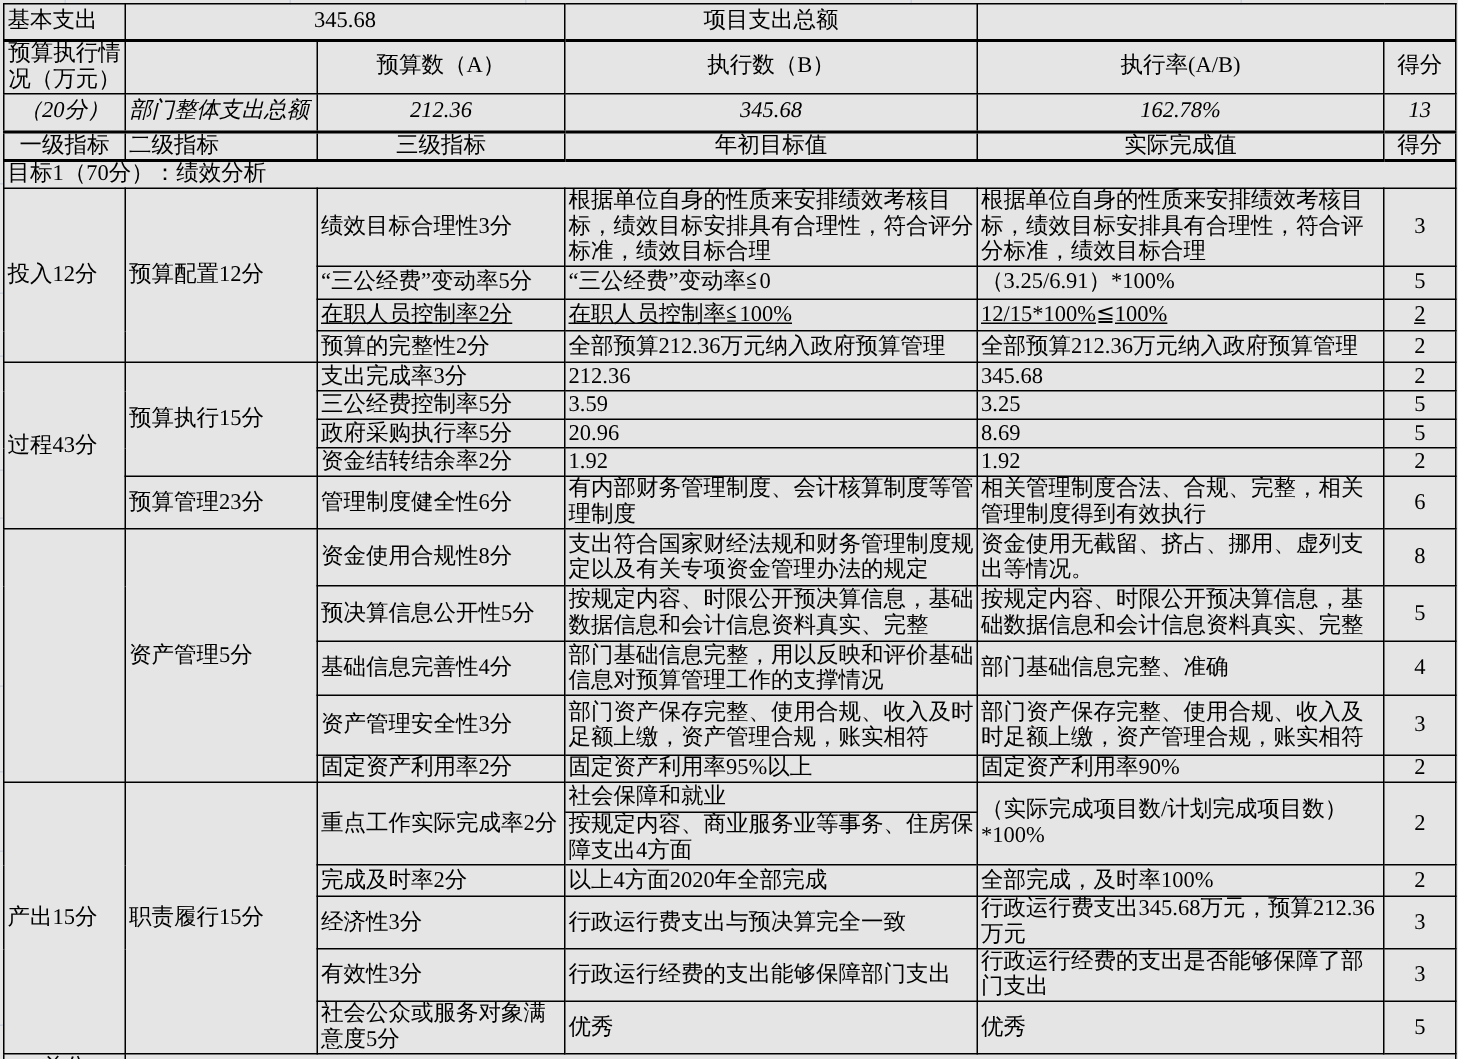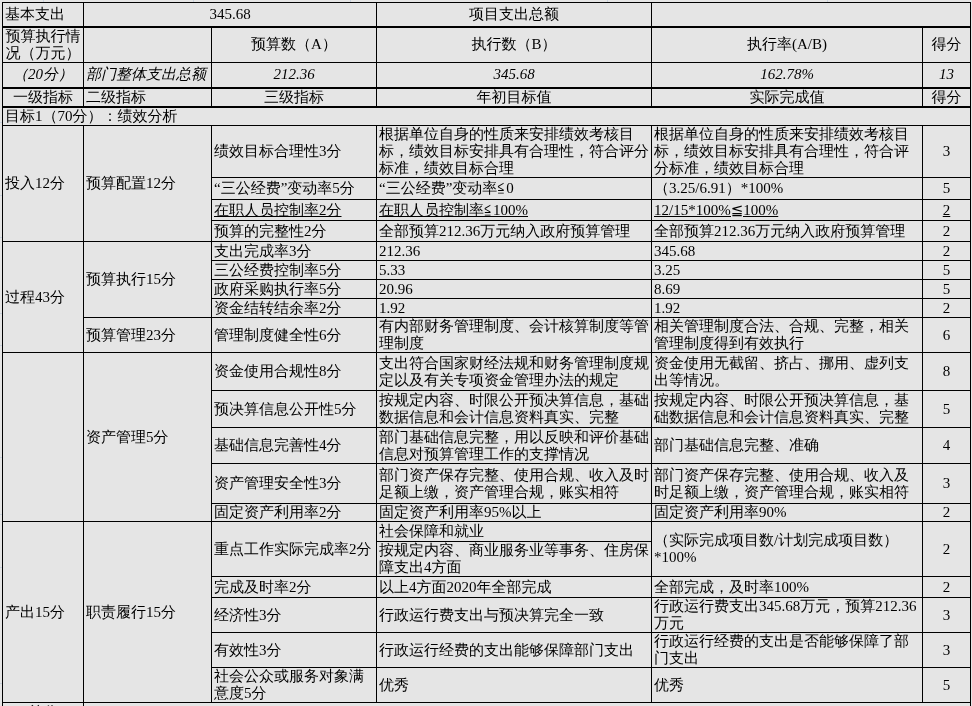--- a/index.html
+++ b/index.html
@@ -116,21 +116,21 @@
         <tr style="height: 19px;">
           <td rowspan="5" class="al">过程43分</td>
           <td rowspan="4" class="al">预算执行15分</td>
           <td class="al">支出完成率3分</td>
           <td class="al">212.36</td>
           <td class="al">345.68</td>
           <td class="ac">2</td>
         </tr>
         <tr style="height: 19px; font-family: Liberation Serif, serif;">
           <td class="al">三公经费控制率5分</td>
-          <td class="al">5.33</td>
+          <td class="al">3.59</td>
           <td class="al">3.25</td>
           <td class="ac">5</td>
         </tr>
         <tr style="height: 19px;">
           <td class="al">政府采购执行率5分</td>
           <td class="al">20.96</td>
           <td class="al">8.69</td>
           <td class="ac">5</td>
         </tr>
         <tr style="height: 19px; margin-top: 16px;">

